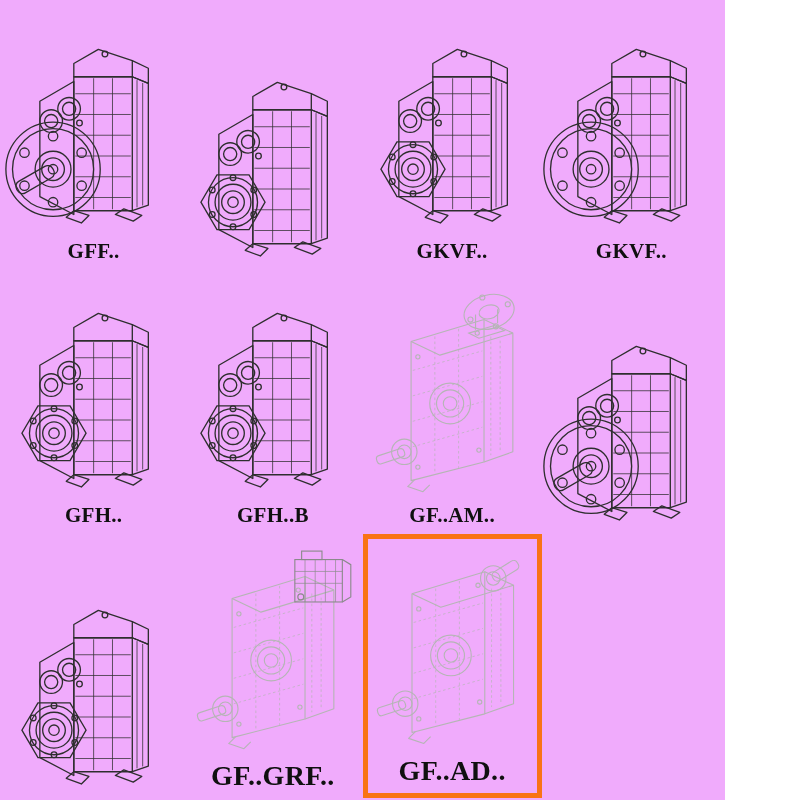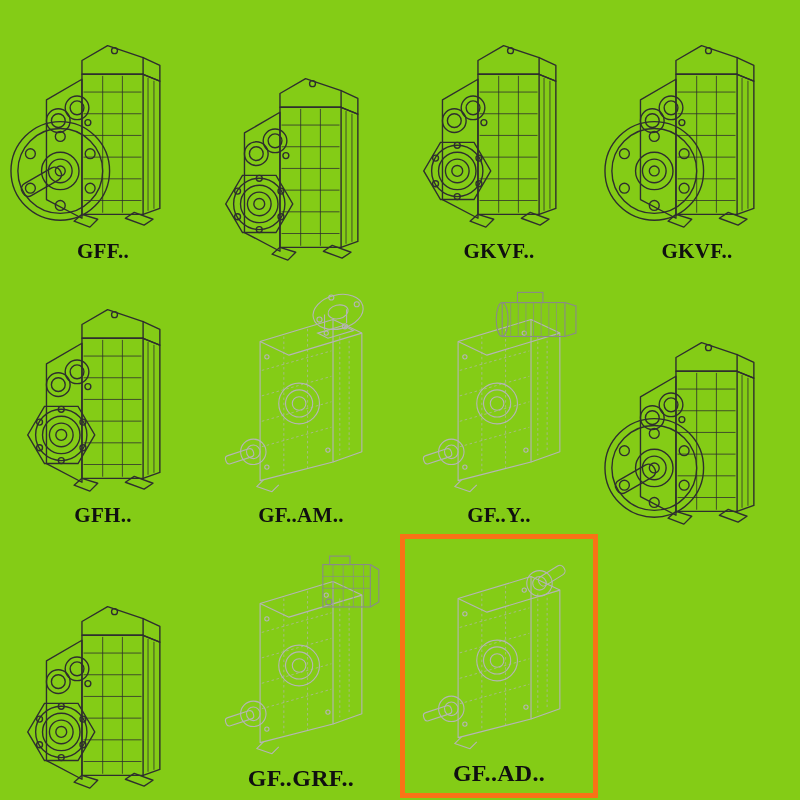--- a/index.html
+++ b/index.html
@@ -1,22 +1,22 @@
 <!DOCTYPE html>
 <html><head>
 <meta charset="utf-8">
 <style>
   html,body{margin:0;padding:0;background:#fff;width:800px;height:800px;overflow:hidden}
-  .page{width:800px;height:800px;box-sizing:border-box;padding:6px 4px 2px;display:grid;
-        grid-template-columns:repeat(4,1fr);grid-template-rows:repeat(3,1fr);background:#84cc16}
+  .page{width:725px;height:800px;box-sizing:border-box;padding:6px 4px 2px;display:grid;
+        grid-template-columns:repeat(4,1fr);grid-template-rows:repeat(3,1fr);background:#f0abfc}
   .cell{margin:0;display:flex;flex-direction:column;align-items:center;justify-content:flex-end;min-width:0}
   .drawing{height:212px;width:auto;max-width:100%;flex:0 0 auto;display:block}
   .label{font-family:"Liberation Serif",serif;font-weight:700;font-size:21px;color:#101010;
          letter-spacing:.3px;margin:2px 0 6px;white-space:nowrap;text-align:center}
-  .label-lg{font-size:24px}
+  .label-lg{font-size:28px}
   .solid{color:#2e2e2e}
   .faint{color:#b5b5b5}
   .mid{color:#8a8a8a}
   .boxed{border:5px solid #f97316;box-sizing:border-box}
 </style>
 </head>
 <body>
 
 <svg width="0" height="0" style="position:absolute" aria-hidden="true">
   <defs>
@@ -192,36 +192,36 @@
   </figure>
 
   <figure class="cell">
     <svg class="drawing solid" viewBox="0 0 190 215">
       <use href="#g-body"></use>
         <use href="#g-hex"></use>
     </svg>
     <figcaption class="label">GFH..</figcaption>
   </figure>
 
+  <figure class="cell">
+    <svg class="drawing solid" viewBox="0 0 190 215">
+      <use href="#g-body"></use>
+        <use href="#g-hex"></use>
+    </svg>
+    <figcaption class="label">GFH..B</figcaption>
+  </figure>
 
   <figure class="cell">
     <svg class="drawing faint" viewBox="0 0 200 250">
       <use href="#g-body2"></use>
         <use href="#g-topflange"></use>
     </svg>
     <figcaption class="label">GF..AM..</figcaption>
   </figure>
 
-  <figure class="cell">
-    <svg class="drawing faint" viewBox="0 0 200 250">
-      <use href="#g-body2"></use>
-        <use href="#g-motor" class="mid"></use>
-    </svg>
-    <figcaption class="label">GF..Y..</figcaption>
-  </figure>
 
   <figure class="cell">
     <svg class="drawing solid" viewBox="0 0 190 215">
       <use href="#g-body"></use>
         <use href="#g-flange"></use>
         <use href="#g-shaft"></use>
     </svg>
   </figure>
 
   <figure class="cell">

